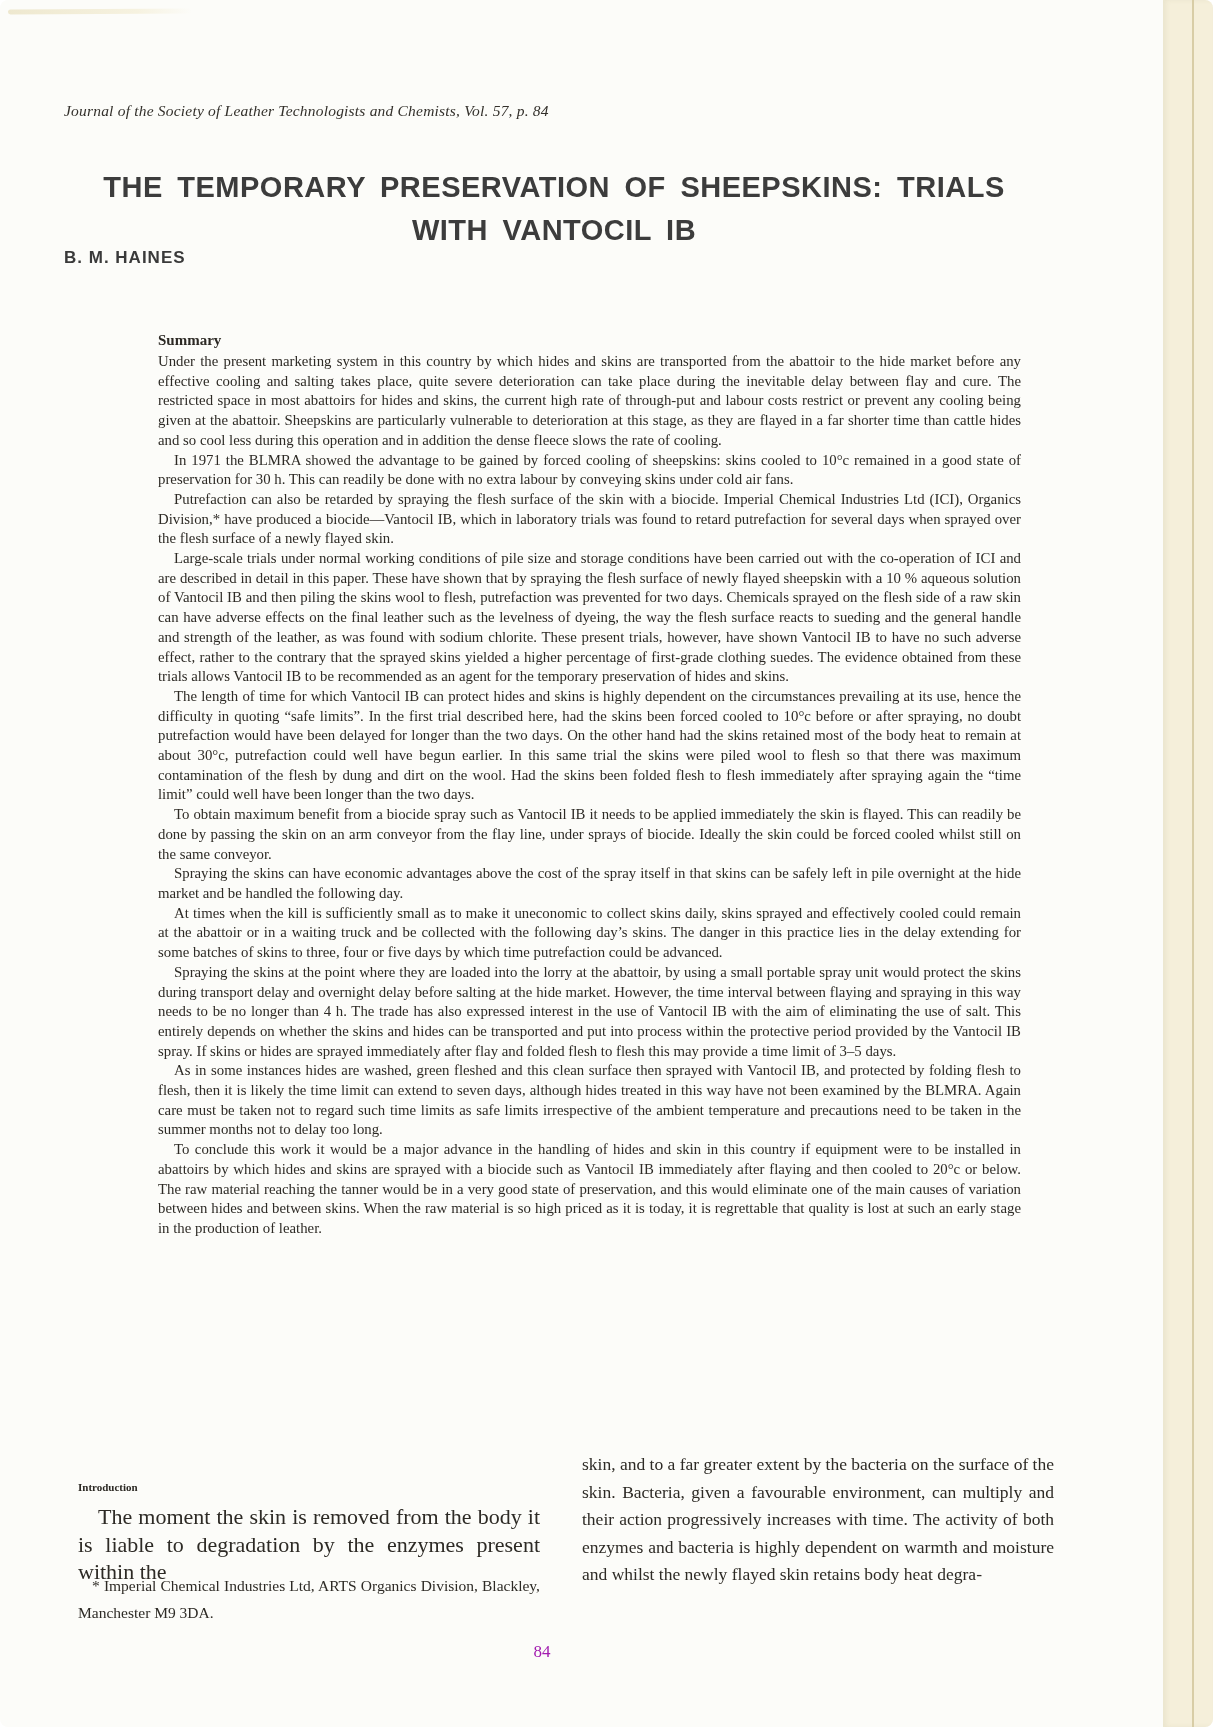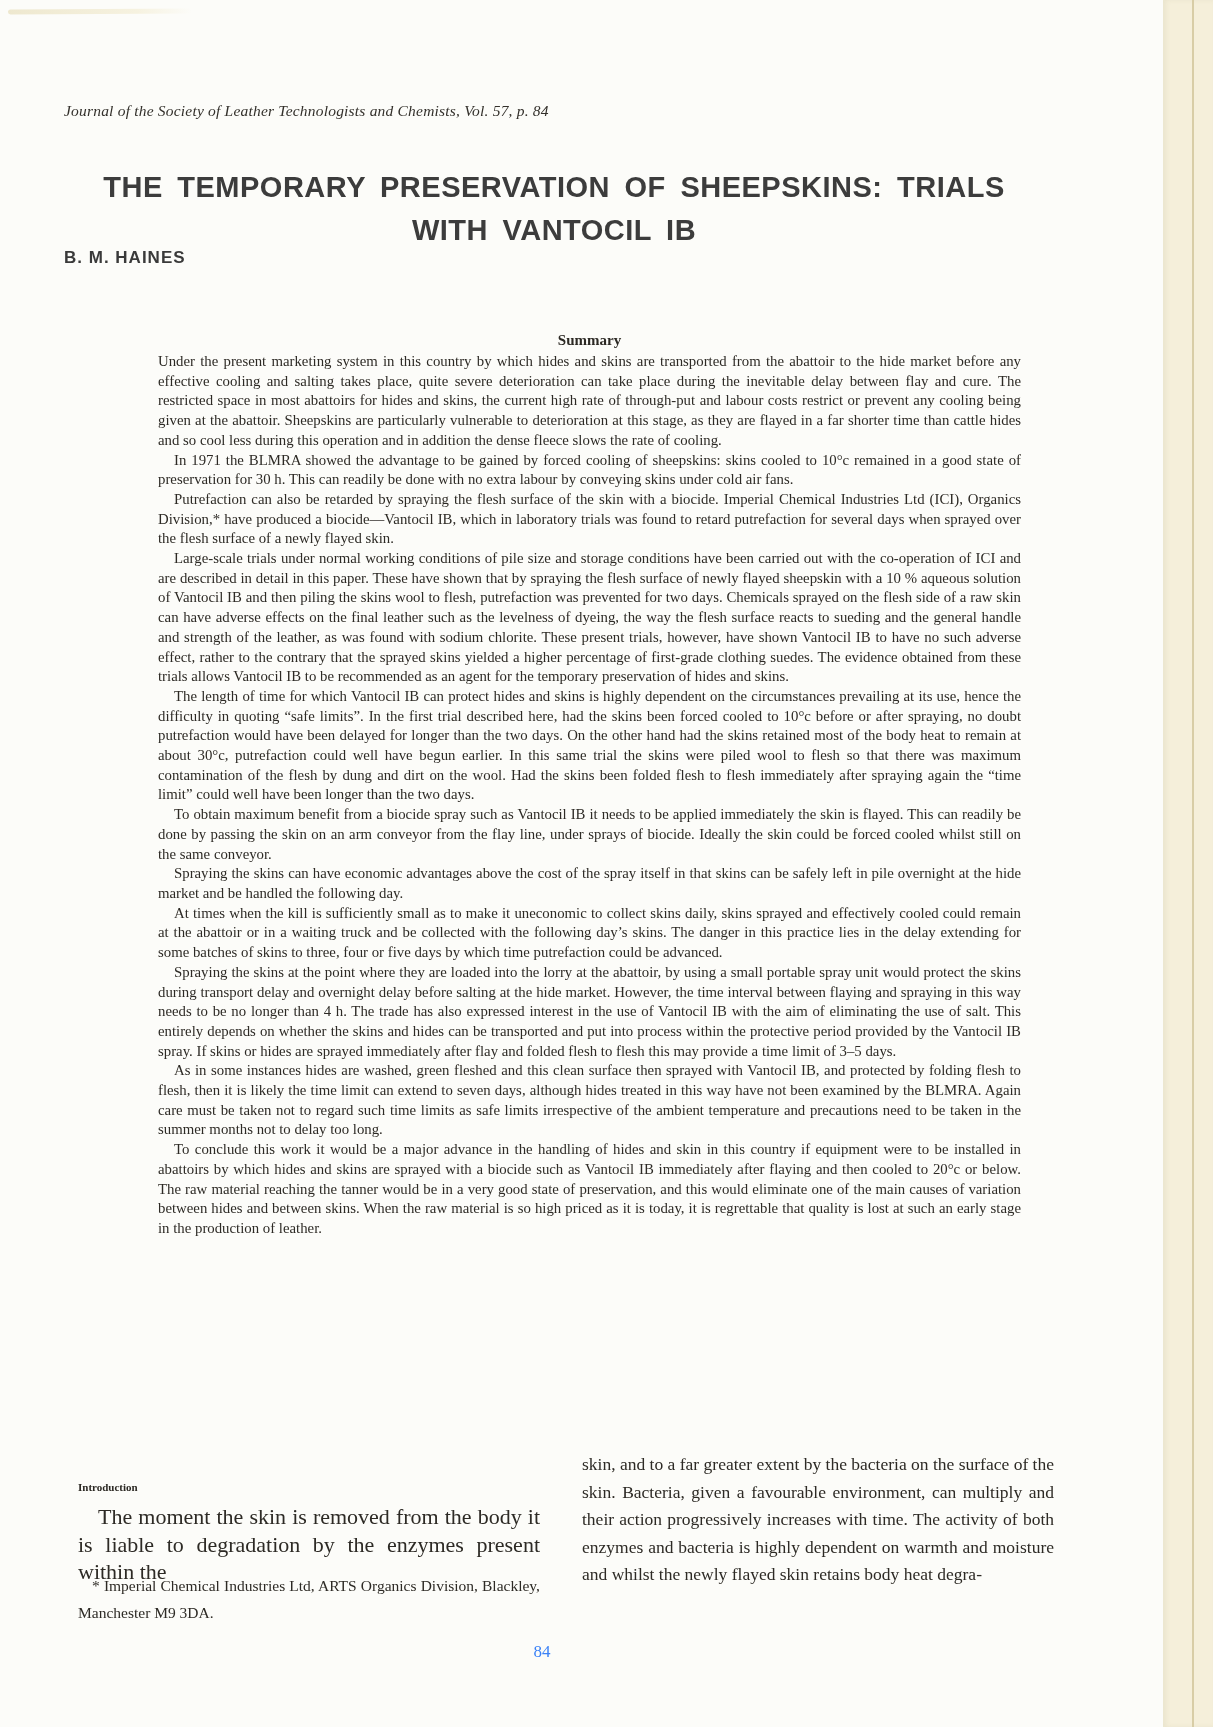--- a/index.html
+++ b/index.html
@@ -1,19 +1,19 @@
 <!DOCTYPE html>
 <html><head>
 <meta charset="utf-8">
 <style>
   html,body { margin:0; padding:0; background:#ffffff; }
   .page {
     position:relative; width:1213px; height:1727px;
     background:#fcfcf9; overflow:hidden;
-    font-family:"Liberation Serif", serif; color:#2d2a25;
+    font-family:"Liberation Serif", serif; color:#2d2a25;border-radius:8px;
   }
   .top-streak {
     position:absolute; left:8px; top:9px; width:184px; height:5px;
     background:linear-gradient(90deg,#eee8cf,#f6f2e0 70%,rgba(246,242,224,0));
     border-radius:3px; transform:rotate(-0.25deg);
   }
   .edge-strip {
     position:absolute; right:0; top:0; width:50px; height:100%;
     background:#f5efda; box-shadow: inset 3px 0 5px rgba(120,110,70,.08);
   }
@@ -34,41 +34,41 @@
   .author {
     position:absolute; left:64px; top:248px;
     font-family:"Liberation Sans", sans-serif; font-weight:bold;
     font-size:17px; letter-spacing:1px; color:#3a3a3a;
   }
   .affiliation {
     position:absolute; left:64px; top:279px; width:900px;
     font-style:italic; font-size:18px; color:#2f2c27;
   }
   .summary-section { position:absolute; left:158px; top:332px; width:863px; }
-  .summary-heading { margin:0 0 3px 0; font-size:15px; font-weight:bold; color:#2c2924;text-align:center; }
+  .summary-heading { margin:0 0 3px 0; font-size:15px; font-weight:bold; color:#2c2924; }
   .summary-body { font-size:14.8px; line-height:19.7px; text-align:justify; color:#2d2a25; }
   .summary-body p { margin:0; text-indent:16px; }
   .summary-body p:first-child { text-indent:0; }
   .intro-left { position:absolute; left:78px; top:1481px; width:462px; }
   .intro-heading { margin:0 0 10px 0; font-size:11px; font-weight:bold; color:#2c2924; }
   .intro-left .body-par {
     margin:0; font-size:22px; line-height:27.5px;
     text-align:justify; text-indent:20px;
   }
   .footnote {
     position:absolute; left:78px; top:1572px; width:462px; margin:0;
     font-size:15.5px; line-height:27px; text-align:justify; text-indent:14px;
   }
   .intro-right {
     position:absolute; left:568px; top:1437px; width:472px; margin:14px;
     font-size:17.5px; line-height:27.5px; text-align:justify;
   }
   .page-number {
     position:absolute; left:0; top:1642px; width:1084px;
-    text-align:center; font-size:17px; color:#3b82f6;
+    text-align:center; font-size:17px; color:#a21caf;
   }
 </style>
 </head>
 <body>
 
 <div class="page">
 
   <div class="top-streak"></div>
   <div class="edge-strip"></div>
   <div class="edge-line"></div>

